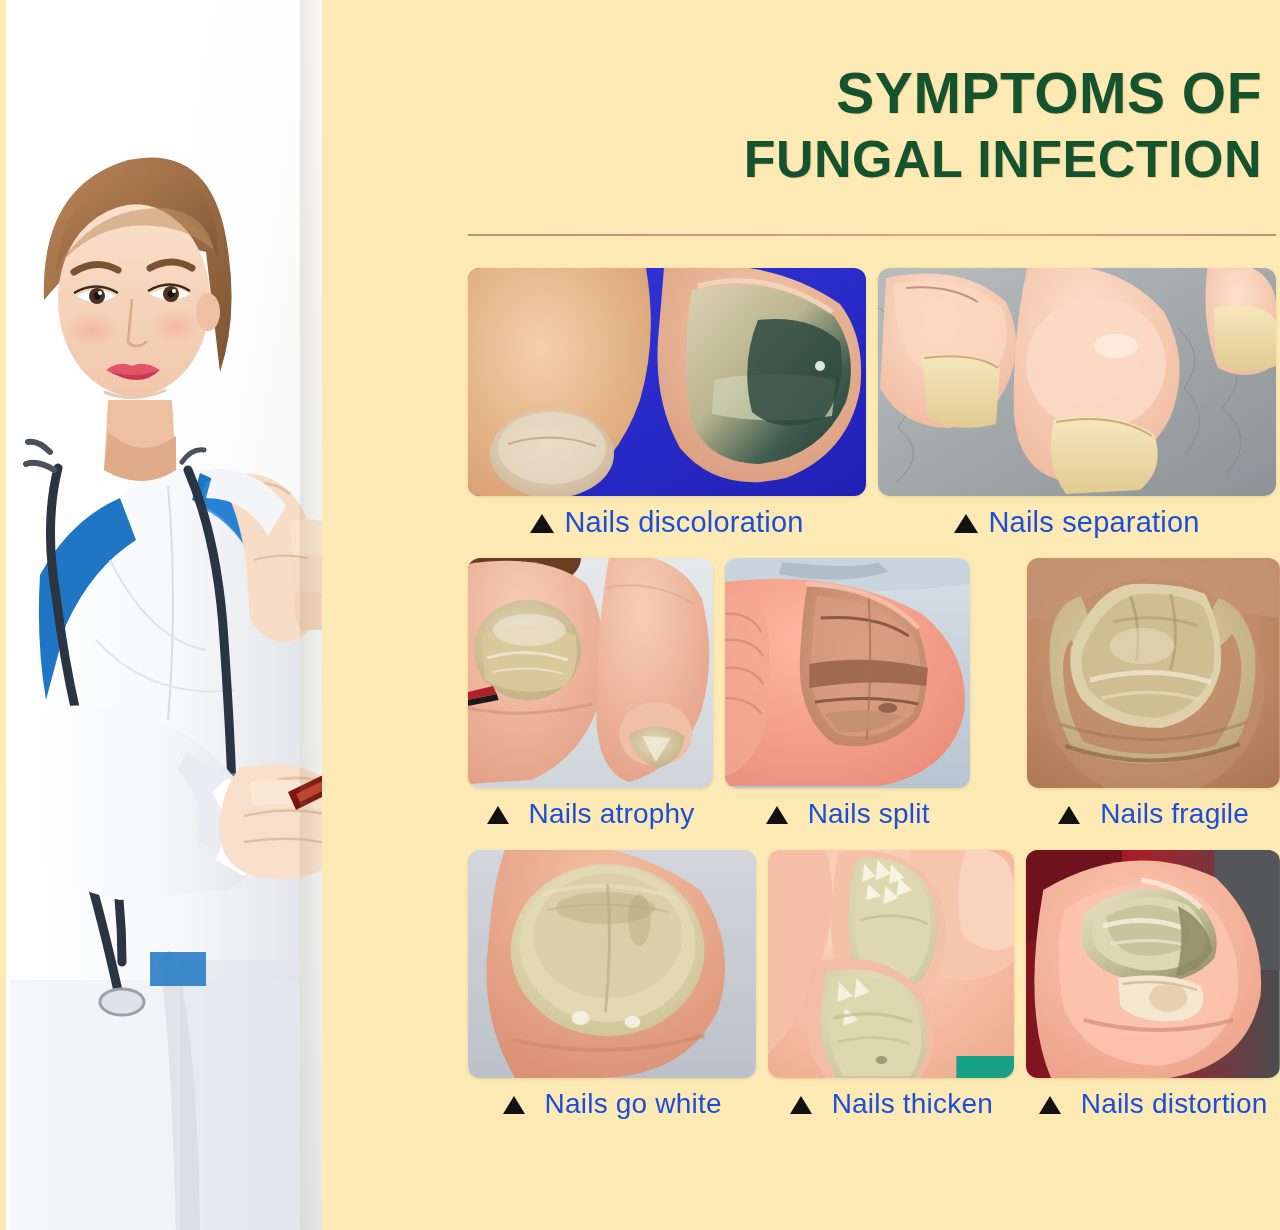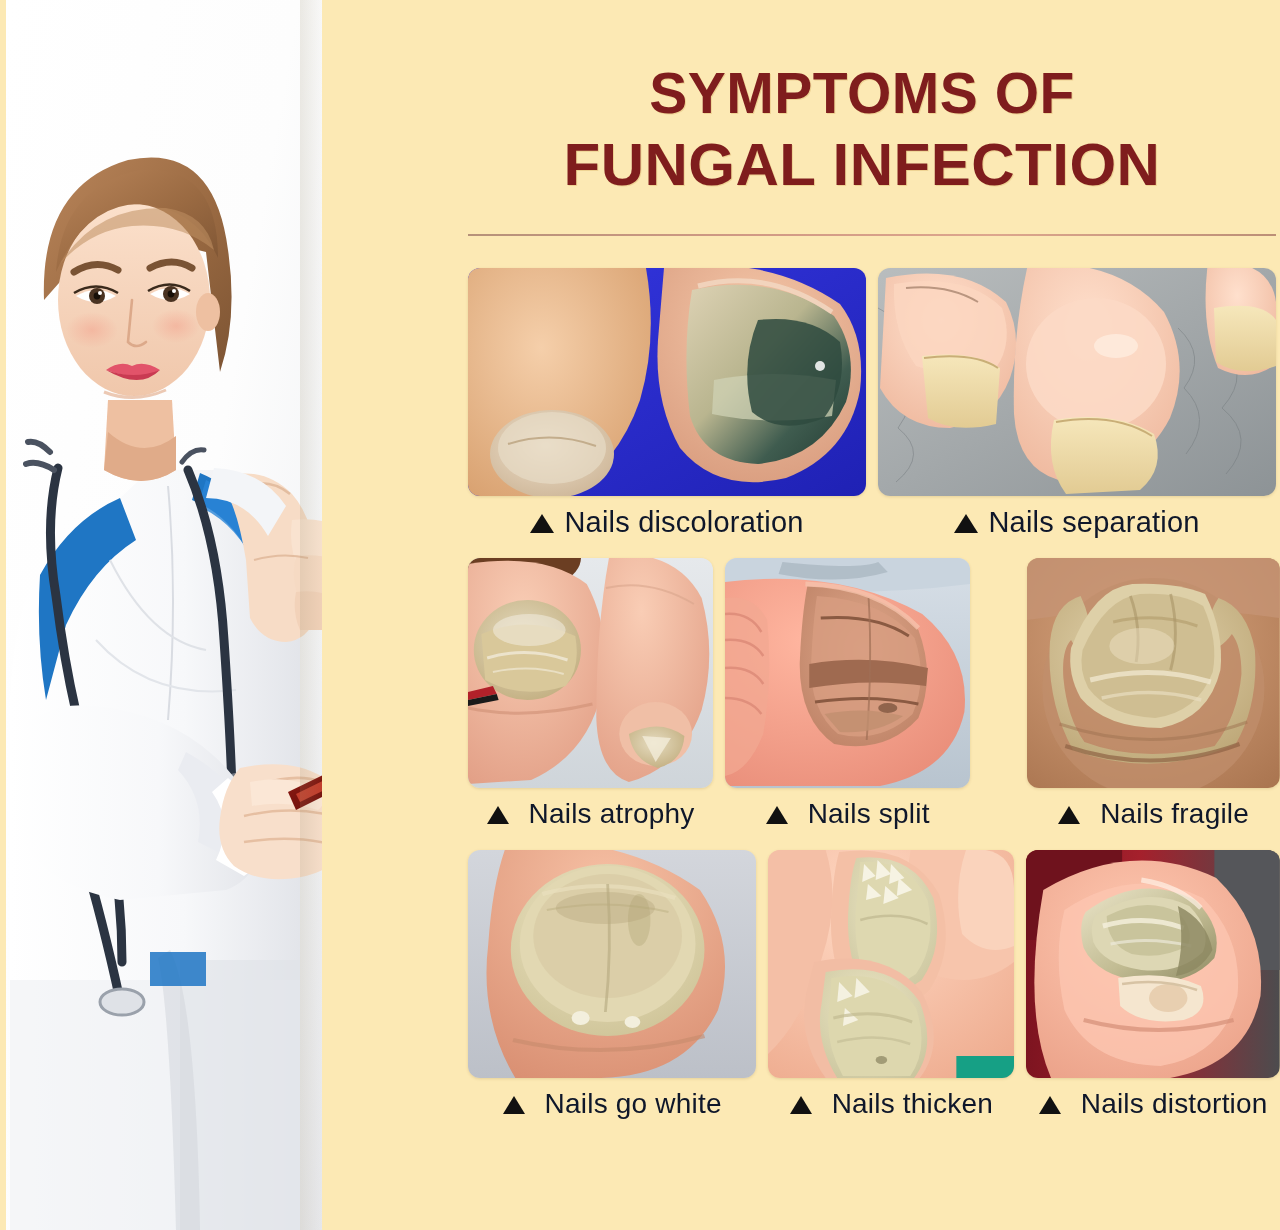--- a/index.html
+++ b/index.html
@@ -79,27 +79,27 @@
     left: 140px;
     top: 58px;
     width: 800px;
   }
   .title-line {
     font-family: "Liberation Sans", sans-serif;
     font-weight: bold;
     font-size: 57px;
     letter-spacing: 0.5px;
     line-height: 1.23;
-    color: #7f1d1d;
-    text-align: center;
+    color: #14532d;
+    text-align: right;
     white-space: nowrap;
     text-shadow: 1px 1px 0 rgba(180,110,0,0.18);
   }
   .title-line.l2 {
-    font-size: 60px;
+    font-size: 52px;
   }
 
   .divider {
     position: absolute;
     left: 146px;
     top: 234px;
     width: 808px;
     height: 2px;
     background: linear-gradient(to right,#a9826f 0%, #c98b7c 35%, #d79a86 65%, #b07f6c 100%);
     opacity: 0.85;
@@ -128,21 +128,21 @@
     box-shadow: 0 1px 3px rgba(120,95,40,0.18);
   }
   .photo svg { display:block; width:100%; height:100%; }
 
   .caption {
     display: flex;
     align-items: center;
     justify-content: center;
     gap: 10px;
     height: 52px;
-    color: #0f172a;
+    color: #1d4ed8;
     font-family: "Liberation Sans", sans-serif;
     font-size: 29px;
     letter-spacing: 0.2px;
     white-space: nowrap;
   }
   .caption .tri {
     width: 0; height: 0;
     border-left: 12px solid transparent;
     border-right: 12px solid transparent;
     border-bottom: 19px solid #111111;

